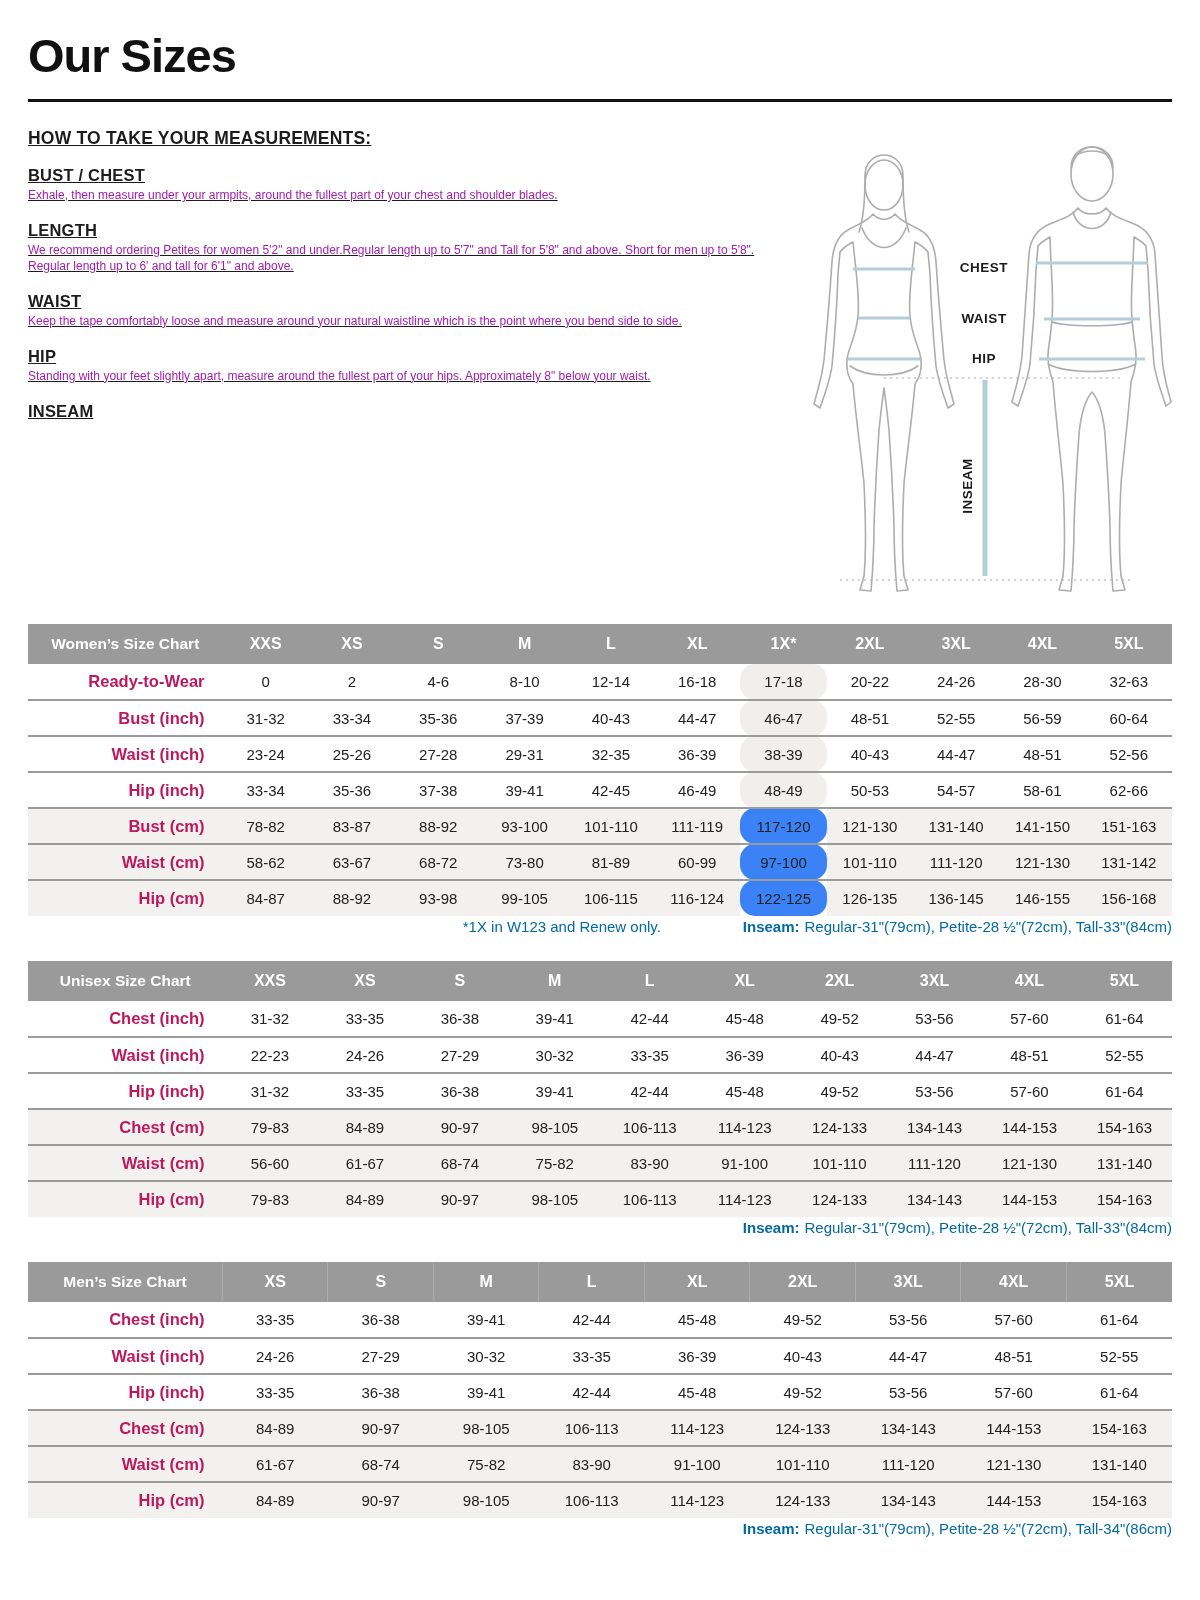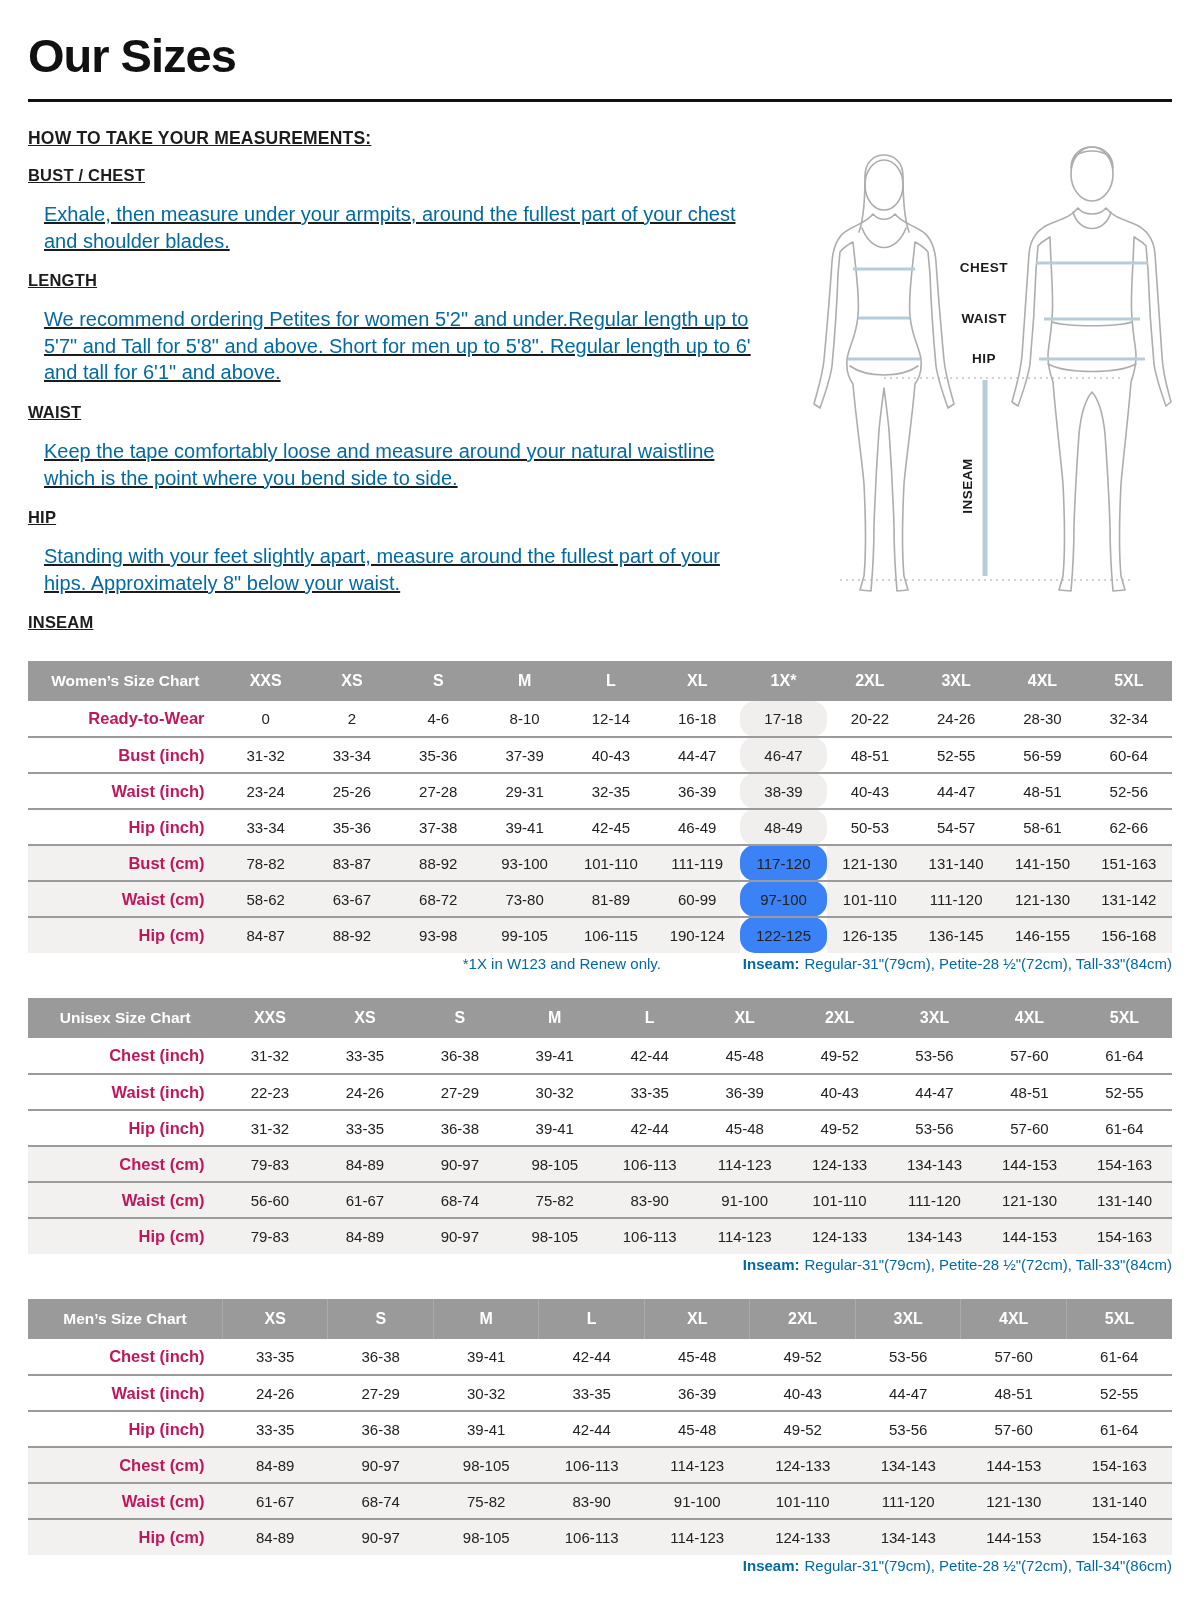--- a/index.html
+++ b/index.html
@@ -6,21 +6,21 @@
   body{width:1200px;font-family:"Liberation Sans",sans-serif;color:#1c1c1c;}
   .page{padding:22px 28px 18px;}
 
   h1.page-title{font-size:47px;font-weight:700;margin:6px 0 16px;letter-spacing:-1px;color:#111;}
   .rule{border:none;border-top:3px solid #121212;margin:0 0 24px;}
 
   .top{display:flex;align-items:flex-start;}
   .copy{width:748px;text-decoration:underline;}
   .how-heading{font-size:17.5px;font-weight:700;margin:2px 0 0;letter-spacing:.2px;}
   .m-item h3{font-size:16.5px;font-weight:700;margin:17px 0 3px;letter-spacing:.2px;}
-  .m-item p{font-size:20px;line-height:1.33;margin:16px;color:#0369a1;}
+  .m-item p{font-size:12px;line-height:1.33;margin:0;color:#a21caf;}
 
   .figure{flex:1;display:flex;justify-content:flex-end;padding-top:2px;}
   svg .outline{fill:none;stroke:#adadad;stroke-width:1.6;stroke-linecap:round;stroke-linejoin:round;}
   svg .measure{stroke:#b5ccd9;stroke-width:3;}
   svg .inseam-line{stroke:#b5ccd9;stroke-width:5;}
   svg .dotted{stroke:#c3c3c3;stroke-width:1.4;stroke-dasharray:2 4;}
   svg text{font-family:"Liberation Sans",sans-serif;font-size:13.5px;font-weight:700;fill:#1b1b1b;letter-spacing:.5px;}
 
   .table-block{margin-top:26px;}
   table.size-table{width:100%;border-collapse:collapse;table-layout:fixed;}
@@ -173,21 +173,21 @@
             <td>0</td>
             <td>2</td>
             <td>4-6</td>
             <td>8-10</td>
             <td>12-14</td>
             <td>16-18</td>
             <td class="hl">17-18</td>
             <td>20-22</td>
             <td>24-26</td>
             <td>28-30</td>
-            <td>32-34</td>
+            <td>32-63</td>
           </tr>
           <tr>
             <th class="row-label">Bust (inch)</th>
             <td>31-32</td>
             <td>33-34</td>
             <td>35-36</td>
             <td>37-39</td>
             <td>40-43</td>
             <td>44-47</td>
             <td class="hl">46-47</td>
@@ -252,21 +252,21 @@
             <td>121-130</td>
             <td>131-142</td>
           </tr>
           <tr class="shaded">
             <th class="row-label">Hip (cm)</th>
             <td>84-87</td>
             <td>88-92</td>
             <td>93-98</td>
             <td>99-105</td>
             <td>106-115</td>
-            <td>190-124</td>
+            <td>116-124</td>
             <td class="hl">122-125</td>
             <td>126-135</td>
             <td>136-145</td>
             <td>146-155</td>
             <td>156-168</td>
           </tr>
         </tbody>
       </table>
     <div class="notes">
       <div class="note-left">*1X in W123 and Renew only.</div>

